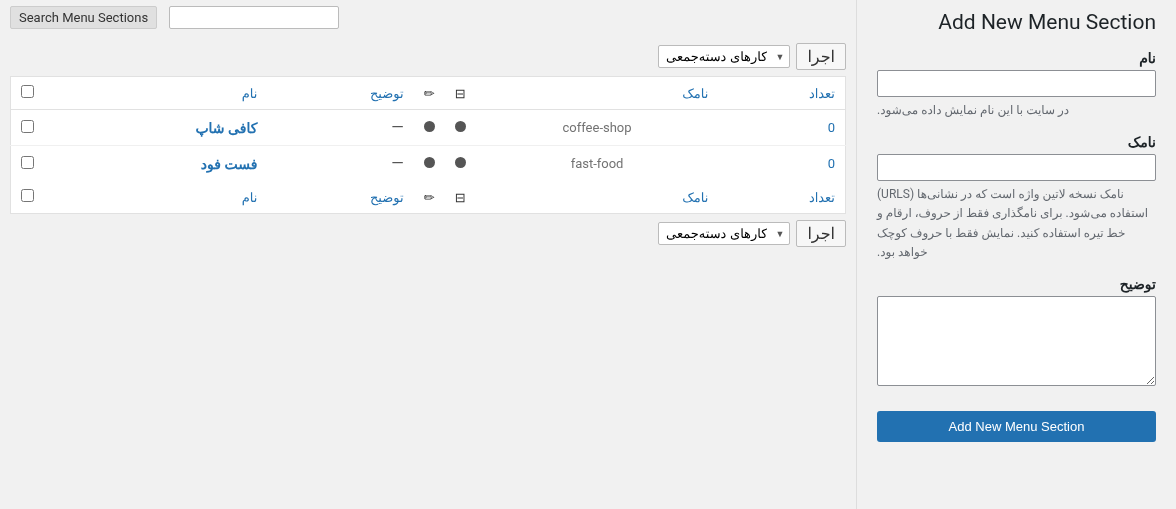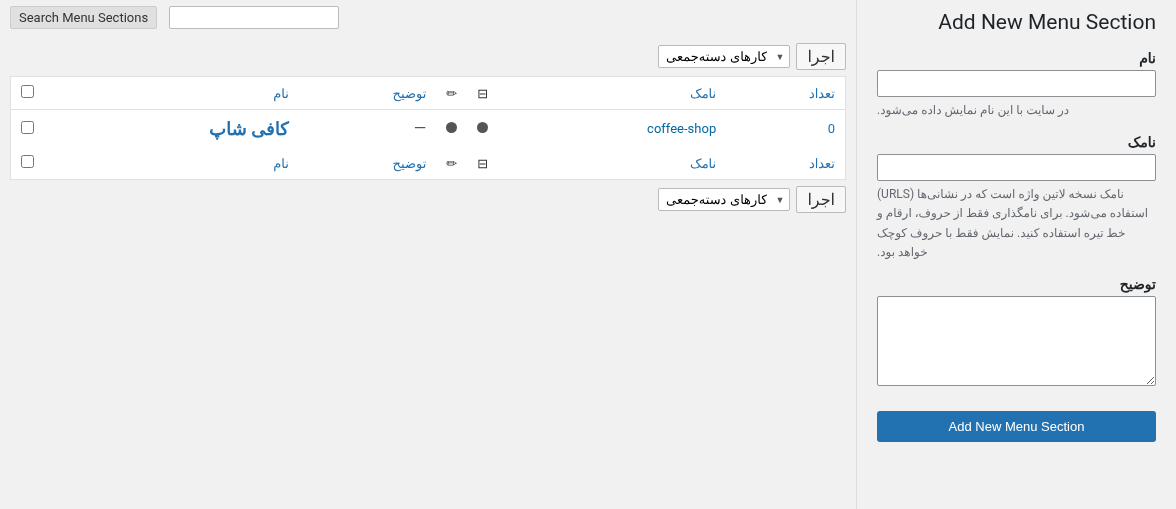--- a/index.html
+++ b/index.html
@@ -116,23 +116,23 @@
     .wp-table td {
       padding: 8px 10px;
       direction: rtl;
       text-align: right;
       border-bottom: 1px solid #f0f0f0;
       vertical-align: middle;
     }
     .wp-table td.col-check { text-align: center; }
     .wp-table td.col-icon { text-align: center; }
     .wp-table td.col-count { text-align: right; color: #2271b1; }
-    .wp-table td.col-name-val { color: #2271b1; font-weight: 600; font-size: 18px; }
+    .wp-table td.col-name-val { color: #2271b1; font-weight: 600; font-size: 14px; }
     .wp-table td.col-desc-val { color: #555; }
-    .wp-table td.col-slug-val { color: #0369a1; direction: ltr; text-align: right; }
+    .wp-table td.col-slug-val { color: #737373; direction: ltr; text-align: center; }
     .wp-table tbody tr:last-child td { border-bottom: none; }
 
     .circle-icon {
       display: inline-block;
       width: 11px;
       height: 11px;
       background: #555;
       border-radius: 50%;
     }
 
@@ -245,20 +245,35 @@
       <td class="col-desc-val dash-cell">—</td>
       <td class="col-icon">
         <span class="circle-icon"></span>
       </td>
       <td class="col-icon">
         <span class="circle-icon"></span>
       </td>
       <td class="col-slug-val">coffee-shop</td>
       <td class="col-count">0</td>
     </tr>
+          <tr>
+      <td class="col-check">
+        <input type="checkbox" style="">
+      </td>
+      <td class="col-name-val">فست فود</td>
+      <td class="col-desc-val dash-cell">—</td>
+      <td class="col-icon">
+        <span class="circle-icon"></span>
+      </td>
+      <td class="col-icon">
+        <span class="circle-icon"></span>
+      </td>
+      <td class="col-slug-val">fast-food</td>
+      <td class="col-count">0</td>
+    </tr>
         </tbody>
       <tfoot>
         <tr>
           <th class="col-check">
             <input type="checkbox" style="">
           </th>
           <th class="col-name">نام</th>
           <th class="col-desc">توضیح</th>
           <th class="col-icon1">
             <span>✏</span>

